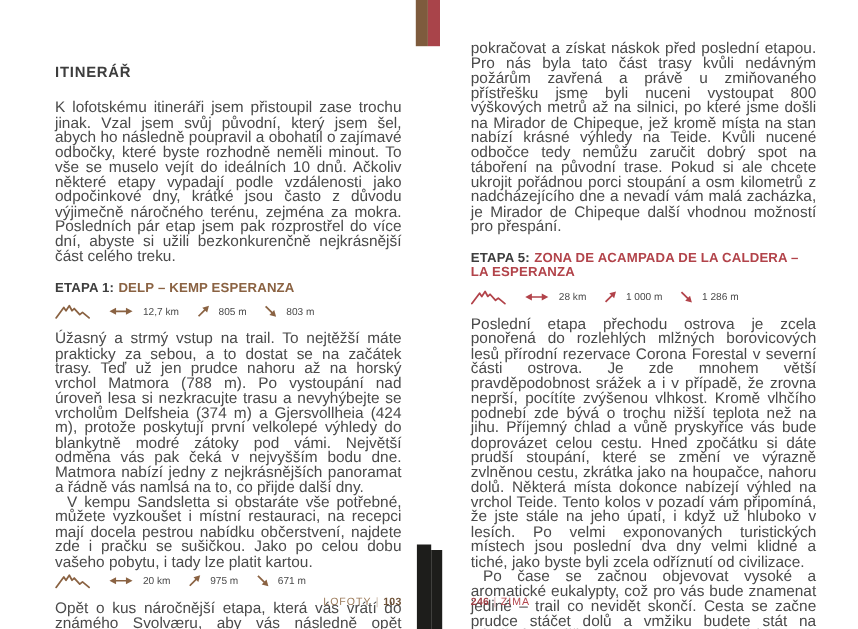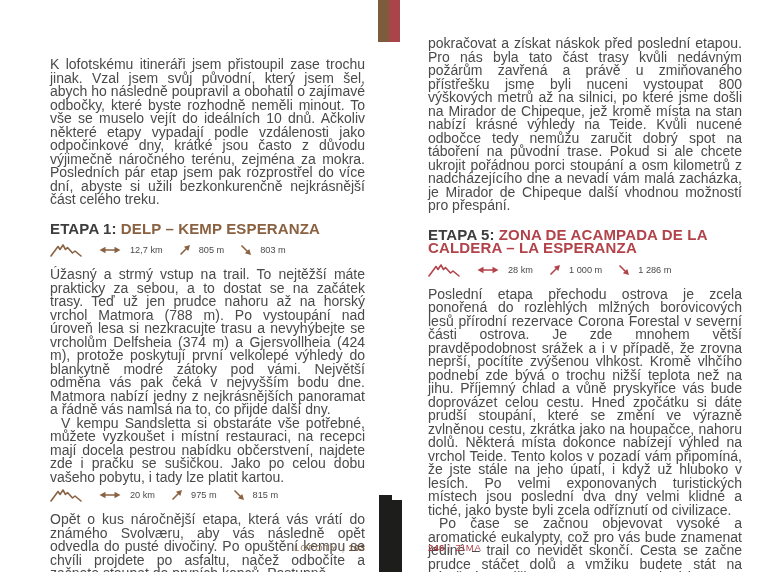--- a/index.html
+++ b/index.html
@@ -34,21 +34,21 @@
     font-size: 13.5px; font-weight: bold; letter-spacing: .7px;
     color: var(--heading-text); margin: 0 0 18px 0;
   }
   p.body {
     font-size: 14px; line-height: 13.5px; text-align: justify;
     margin: 0; color: var(--body-text);
   }
   p.indent { text-indent: 11px; }
 
   .stage-heading {
-    font-size: 15px; font-weight: bold; line-height: 13.5px;
+    font-size: 12px; font-weight: bold; line-height: 13.5px;
     letter-spacing: .15px; color: var(--heading-text);
     margin: 15px 0 6px 0;
   }
   .stage-heading .stage-name { color: var(--accent); margin-left: 4px; }
 
   .stats {
     display: flex; align-items: center;
     font-size: 9.2px; color: var(--body-text);
     margin: 2px 0 9px 0; height: 18px;
   }
@@ -89,20 +89,21 @@
     display: flex; justify-content: center; margin-top: 24px;
     color: var(--red-accent);
   }
 </style>
 </head>
 <body>
 
 <div class="spread">
 
   <div class="page page-left">
+    <h1 class="doc-title">ITINERÁŘ</h1>
     <p class="body">K lofotskému itineráři jsem přistoupil zase trochu jinak. Vzal jsem svůj původní, který jsem šel, abych ho následně poupravil a obohatil o zajímavé odbočky, které byste rozhodně neměli minout. To vše se muselo vejít do ideálních 10 dnů. Ačkoliv některé etapy vypadají podle vzdálenosti jako odpočinkové dny, krátké jsou často z důvodu výjimečně náročného terénu, zejména za mokra. Posledních pár etap jsem pak rozprostřel do více dní, abyste si užili bezkonkurenčně nejkrásnější část celého treku.</p>
 
     <section>
       <h2 class="stage-heading">
         <span>ETAPA 1:</span><span class="stage-name">DELP – KEMP ESPERANZA</span>
       </h2>
       <div class="stats">
         <span class="profile-icon">
           <svg width="32" height="16" viewBox="0 0 32 16">
               <path d="M1 14 L8 4.5 L10 7.5 L13 3 L15.5 7.5 L17.5 5.5 L22.5 11 L25 9 L31 14" fill="none" stroke="currentColor" stroke-width="1.6" stroke-linecap="round" stroke-linejoin="round"></path>
@@ -167,21 +168,21 @@
           </span>
           <span>975 m</span>
         </span>
         <span class="stat">
           <span class="s-icon">
             <svg width="12" height="12" viewBox="0 0 12 12">
                 <line x1="1.5" y1="1.5" x2="7.5" y2="7.5" stroke="currentColor" stroke-width="1.6"></line>
                 <path d="M11 11 L9.3 4.9 L4.9 9.3 Z" fill="currentColor"></path>
               </svg>
           </span>
-          <span>815 m</span>
+          <span>671 m</span>
         </span>
       </div>
       <p class="body">Opět o kus náročnější etapa, která vás vrátí do známého Svolværu, aby vás následně opět odvedla do pusté divočiny. Po opuštění kempu se chvíli projdete po asfaltu, načež odbočíte a začnete stoupat do prvních kopců. Postupně</p>
     </section>
 
     <div class="footer footer-left">
       <span class="book">LOFOTY</span><span class="sep">|</span><span class="pnum">103</span>
     </div>
   </div>
 

